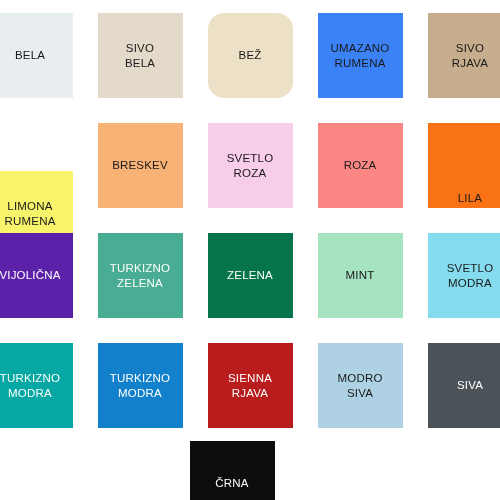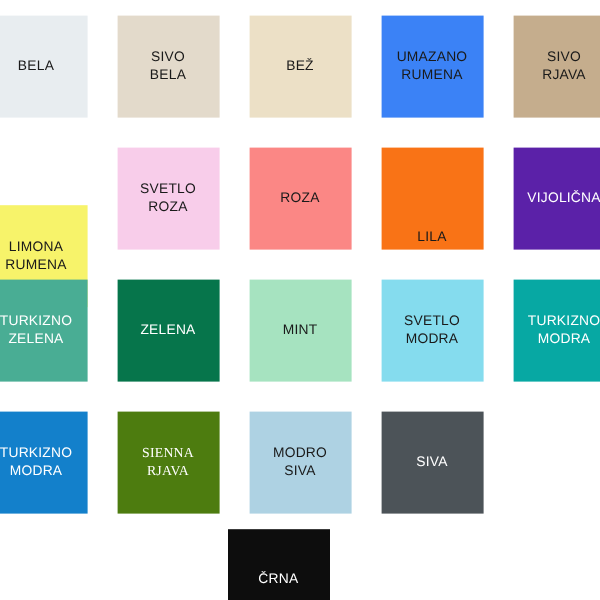--- a/index.html
+++ b/index.html
@@ -69,34 +69,37 @@
 <div id="palette-page">
 
   <div class="swatch-grid">
       <div class="swatch dark-text" style="background: rgb(232, 237, 240);">
         <span class="swatch-label" style="color: rgb(26, 26, 26);">BELA</span>
       </div>
       <div class="swatch dark-text" style="background: rgb(227, 218, 203);">
         <span class="swatch-label" style="color: rgb(26, 26, 26);">SIVO
 BELA</span>
       </div>
-      <div class="swatch dark-text" style="background: rgb(236, 224, 198);">
+      <div class="swatch dark-text" style="background: rgb(236, 224, 198); border-radius: 16px;">
         <span class="swatch-label" style="color: rgb(26, 26, 26);">BEŽ</span>
       </div>
       <div class="swatch dark-text" style="background: #3b82f6;">
         <span class="swatch-label" style="color: rgb(26, 26, 26);">UMAZANO
 RUMENA</span>
       </div>
       <div class="swatch dark-text" style="background: rgb(197, 173, 141);">
         <span class="swatch-label" style="color: rgb(26, 26, 26);">SIVO
 RJAVA</span>
       </div>
       <div class="swatch dark-text" style="background: rgb(247, 243, 106); margin-top: 48px;">
         <span class="swatch-label" style="color: rgb(26, 26, 26);">LIMONA
 RUMENA</span>
+      </div>
+      <div class="swatch dark-text" style="background: rgb(249, 178, 117);">
+        <span class="swatch-label" style="color: rgb(26, 26, 26);">BRESKEV</span>
       </div>
       <div class="swatch dark-text" style="background: rgb(248, 205, 234);">
         <span class="swatch-label" style="color: rgb(26, 26, 26);">SVETLO
 ROZA</span>
       </div>
       <div class="swatch dark-text" style="background: rgb(251, 135, 133);">
         <span class="swatch-label" style="color: rgb(26, 26, 26);">ROZA</span>
       </div>
       <div class="swatch dark-text" style="background: #f97316; align-items: flex-end;">
         <span class="swatch-label" style="color: rgb(26, 26, 26);">LILA</span>
@@ -119,21 +122,21 @@
 MODRA</span>
       </div>
       <div class="swatch light-text" style="background: rgb(7, 168, 163);">
         <span class="swatch-label" style="color: rgb(255, 255, 255);">TURKIZNO
 MODRA</span>
       </div>
       <div class="swatch light-text" style="background: rgb(19, 128, 203);">
         <span class="swatch-label" style="color: rgb(255, 255, 255);">TURKIZNO
 MODRA</span>
       </div>
-      <div class="swatch light-text" style="background: #4d7c0f; font-family: Liberation Serif, serif;">
+      <div class="swatch light-text" style="background: #b91c1c;">
         <span class="swatch-label" style="color: rgb(255, 255, 255);">SIENNA
 RJAVA</span>
       </div>
       <div class="swatch dark-text" style="background: rgb(174, 210, 227);">
         <span class="swatch-label" style="color: rgb(26, 26, 26);">MODRO
 SIVA</span>
       </div>
       <div class="swatch light-text" style="background: rgb(76, 83, 88);">
         <span class="swatch-label" style="color: rgb(255, 255, 255);">SIVA</span>
       </div>

